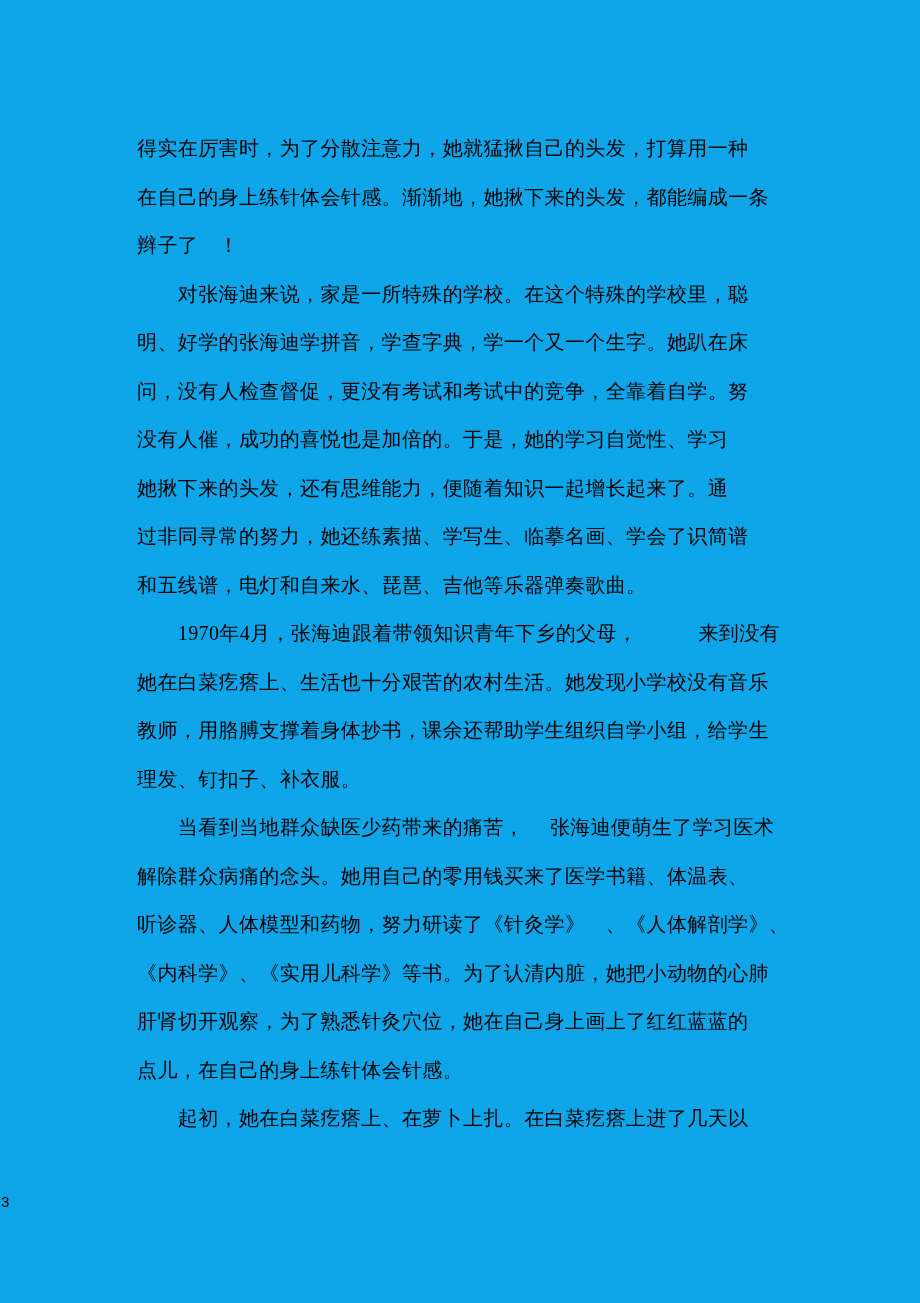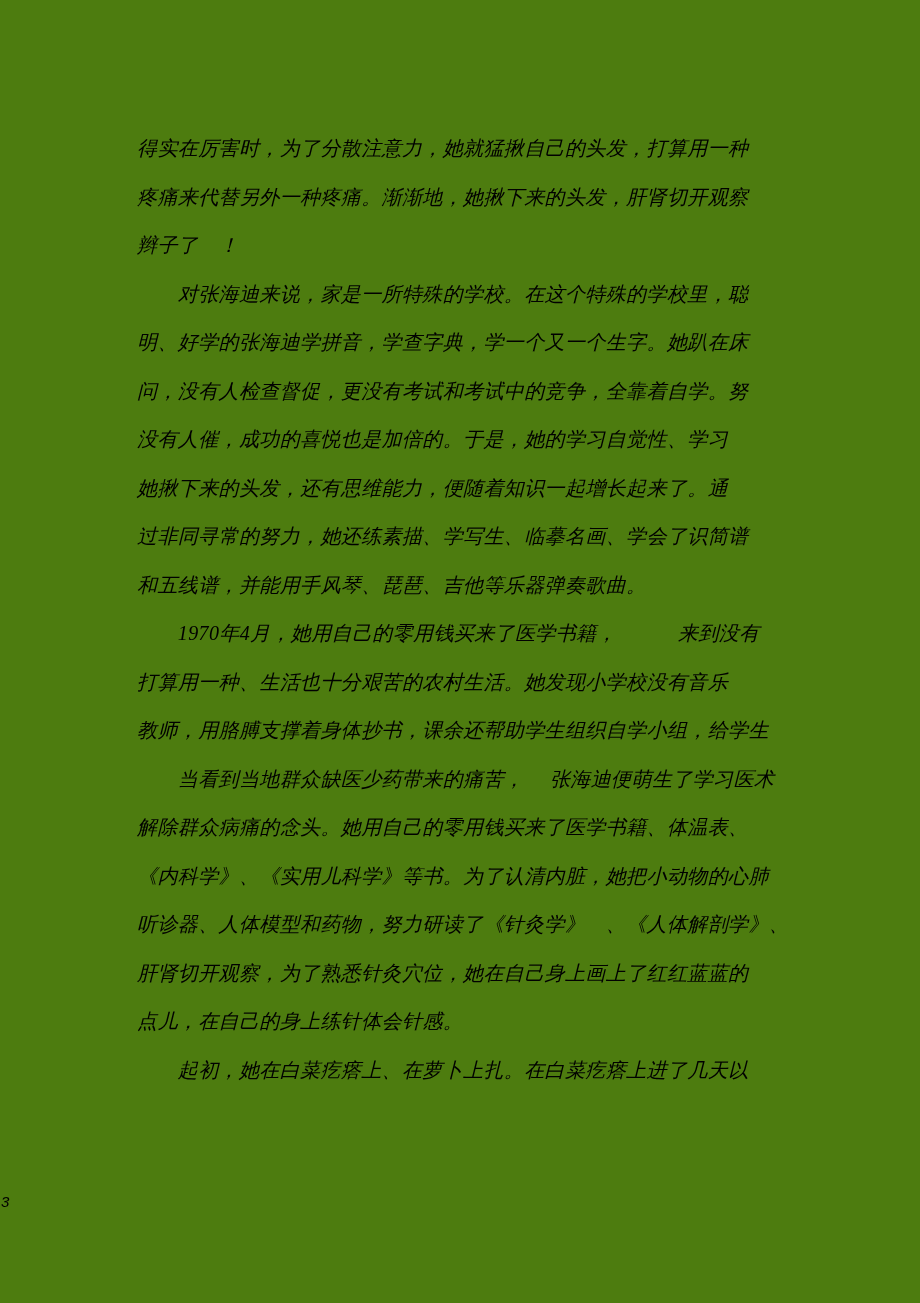--- a/index.html
+++ b/index.html
@@ -4,25 +4,24 @@
 <style>
   html, body {
     margin: 0;
     padding: 0;
     background: #ffffff;
   }
   .page {
     position: relative;
     width: 920px;
     height: 1303px;
-    background: #4d7c0f;
+    background: #0ea5e9;
     color: #000000;
     font-family: "Liberation Serif", "DejaVu Serif", serif;
     overflow: hidden;
-    font-style: italic;
   }
   .textblock {
     position: absolute;
     left: 137px;
     top: 124px;
     width: 660px;
   }
   .text-line {
     height: 48.5px;
     line-height: 48.5px;
@@ -40,34 +39,35 @@
     font-family: "Liberation Sans", "DejaVu Sans", sans-serif;
     color: #000000;
   }
 </style>
 </head>
 <body>
 
 <div class="page">
   <div class="textblock">
       <div class="text-line">得实在厉害时，为了分散注意力，她就猛揪自己的头发，打算用一种</div>
-      <div class="text-line">疼痛来代替另外一种疼痛。渐渐地，她揪下来的头发，肝肾切开观察</div>
+      <div class="text-line">在自己的身上练针体会针感。渐渐地，她揪下来的头发，都能编成一条</div>
       <div class="text-line">辫子了　！</div>
       <div class="text-line">　　对张海迪来说，家是一所特殊的学校。在这个特殊的学校里，聪</div>
       <div class="text-line">明、好学的张海迪学拼音，学查字典，学一个又一个生字。她趴在床</div>
       <div class="text-line">问，没有人检查督促，更没有考试和考试中的竞争，全靠着自学。努</div>
       <div class="text-line">没有人催，成功的喜悦也是加倍的。于是，她的学习自觉性、学习</div>
       <div class="text-line">她揪下来的头发，还有思维能力，便随着知识一起增长起来了。通</div>
       <div class="text-line">过非同寻常的努力，她还练素描、学写生、临摹名画、学会了识简谱</div>
-      <div class="text-line">和五线谱，并能用手风琴、琵琶、吉他等乐器弹奏歌曲。</div>
-      <div class="text-line">　　1970年4月，她用自己的零用钱买来了医学书籍，　　　来到没有</div>
-      <div class="text-line">打算用一种、生活也十分艰苦的农村生活。她发现小学校没有音乐</div>
+      <div class="text-line">和五线谱，电灯和自来水、琵琶、吉他等乐器弹奏歌曲。</div>
+      <div class="text-line">　　1970年4月，张海迪跟着带领知识青年下乡的父母，　　　来到没有</div>
+      <div class="text-line">她在白菜疙瘩上、生活也十分艰苦的农村生活。她发现小学校没有音乐</div>
       <div class="text-line">教师，用胳膊支撑着身体抄书，课余还帮助学生组织自学小组，给学生</div>
+      <div class="text-line">理发、钉扣子、补衣服。</div>
       <div class="text-line">　　当看到当地群众缺医少药带来的痛苦，　 张海迪便萌生了学习医术</div>
       <div class="text-line">解除群众病痛的念头。她用自己的零用钱买来了医学书籍、体温表、</div>
+      <div class="text-line">听诊器、人体模型和药物，努力研读了《针灸学》　、《人体解剖学》、</div>
       <div class="text-line">《内科学》、《实用儿科学》等书。为了认清内脏，她把小动物的心肺</div>
-      <div class="text-line">听诊器、人体模型和药物，努力研读了《针灸学》　、《人体解剖学》、</div>
       <div class="text-line">肝肾切开观察，为了熟悉针灸穴位，她在自己身上画上了红红蓝蓝的</div>
       <div class="text-line">点儿，在自己的身上练针体会针感。</div>
       <div class="text-line">　　起初，她在白菜疙瘩上、在萝卜上扎。在白菜疙瘩上进了几天以</div>
     </div>
   <div class="page-number">3</div>
 </div>
 
 </body></html>

